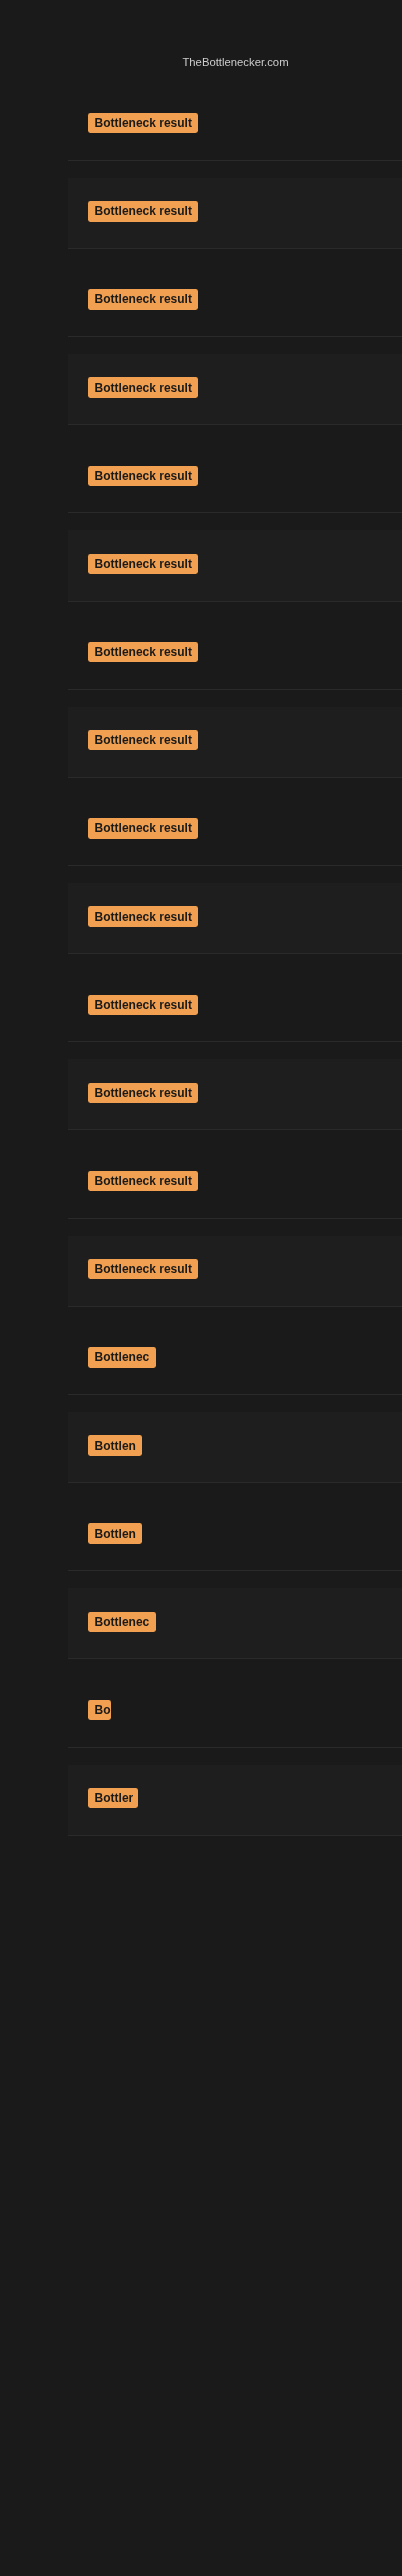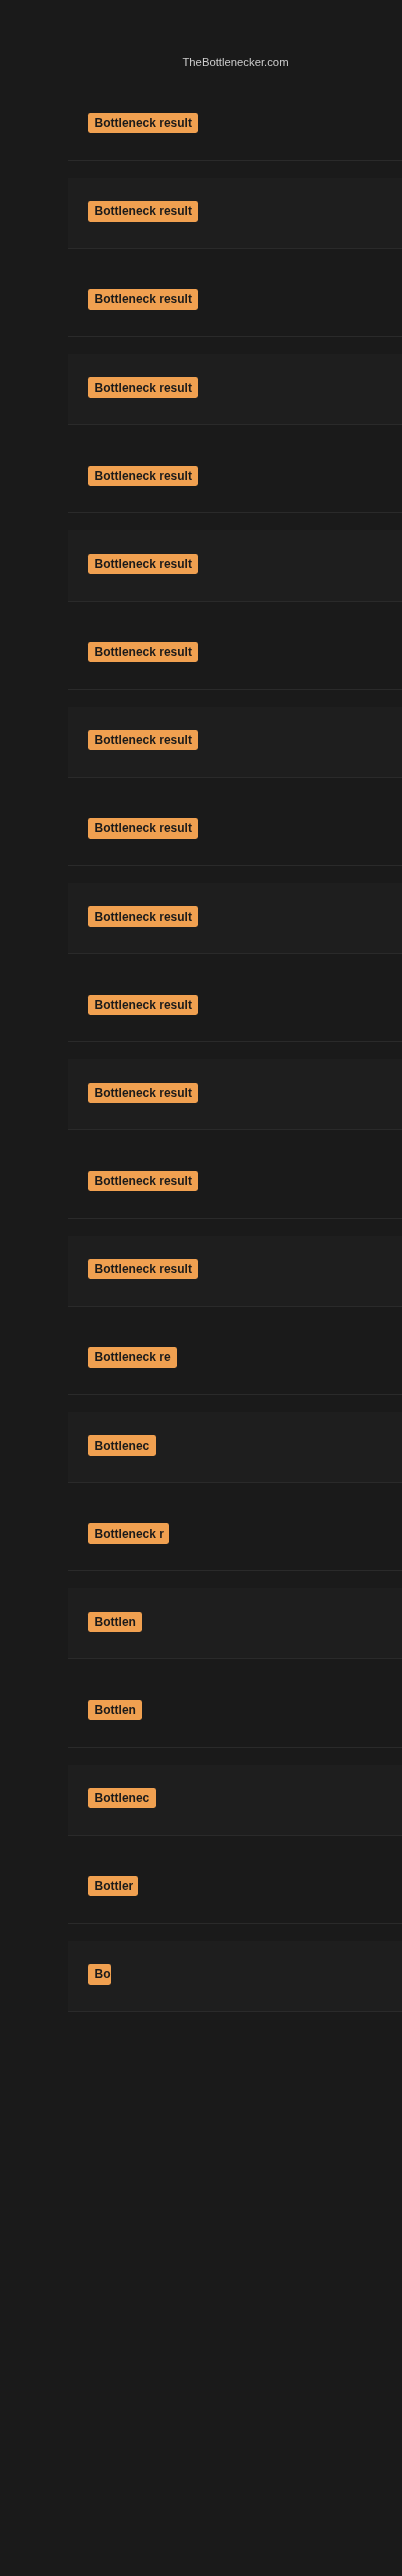--- a/index.html
+++ b/index.html
@@ -60,22 +60,20 @@
     <div class="result-row"><div class="bottleneck-badge" style="max-width: 137px;">Bottleneck result</div></div>
     <div class="result-row"><div class="bottleneck-badge" style="max-width: 137px;">Bottleneck result</div></div>
     <div class="result-row"><div class="bottleneck-badge" style="max-width: 137px;">Bottleneck result</div></div>
     <div class="result-row"><div class="bottleneck-badge" style="max-width: 137px;">Bottleneck result</div></div>
     <div class="result-row"><div class="bottleneck-badge" style="max-width: 137px;">Bottleneck result</div></div>
     <div class="result-row"><div class="bottleneck-badge" style="max-width: 137px;">Bottleneck result</div></div>
     <div class="result-row"><div class="bottleneck-badge" style="max-width: 137px;">Bottleneck result</div></div>
     <div class="result-row"><div class="bottleneck-badge" style="max-width: 137px;">Bottleneck result</div></div>
     <div class="result-row"><div class="bottleneck-badge" style="max-width: 137px;">Bottleneck result</div></div>
     <div class="result-row"><div class="bottleneck-badge" style="max-width: 137px;">Bottleneck result</div></div>
-    <div class="result-row"><div class="bottleneck-badge" style="max-width: 97px;">Bottleneck re</div></div>
     <div class="result-row"><div class="bottleneck-badge" style="max-width: 68px;">Bottlenec</div></div>
-    <div class="result-row"><div class="bottleneck-badge" style="max-width: 81px;">Bottleneck r</div></div>
     <div class="result-row"><div class="bottleneck-badge" style="max-width: 58px;">Bottlen</div></div>
     <div class="result-row"><div class="bottleneck-badge" style="max-width: 58px;">Bottlen</div></div>
     <div class="result-row"><div class="bottleneck-badge" style="max-width: 68px;">Bottlenec</div></div>
+    <div class="result-row"><div class="bottleneck-badge" style="max-width: 22.5px;">Bo</div></div>
     <div class="result-row"><div class="bottleneck-badge" style="max-width: 50px;">Bottler</div></div>
-    <div class="result-row"><div class="bottleneck-badge" style="max-width: 22.5px;">Bo</div></div>
   </div>
 
 
 </body></html>

